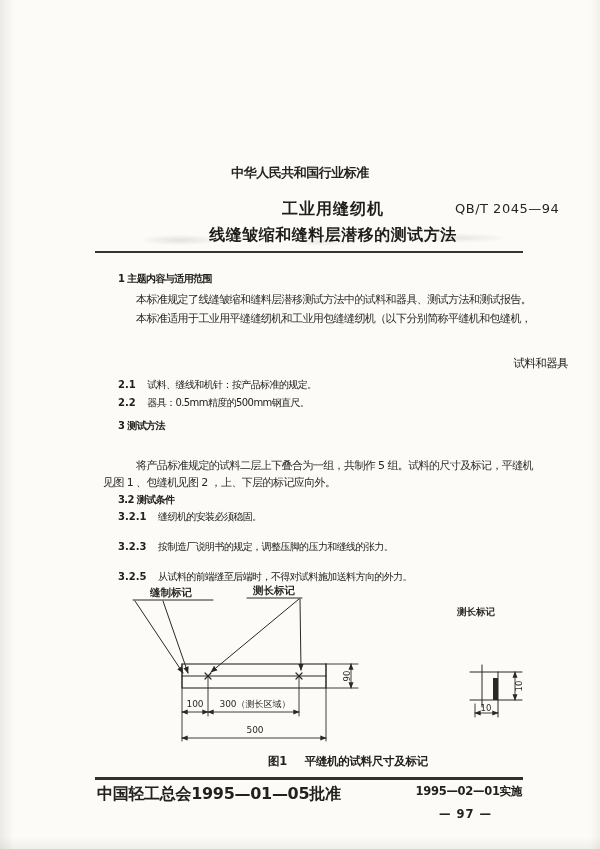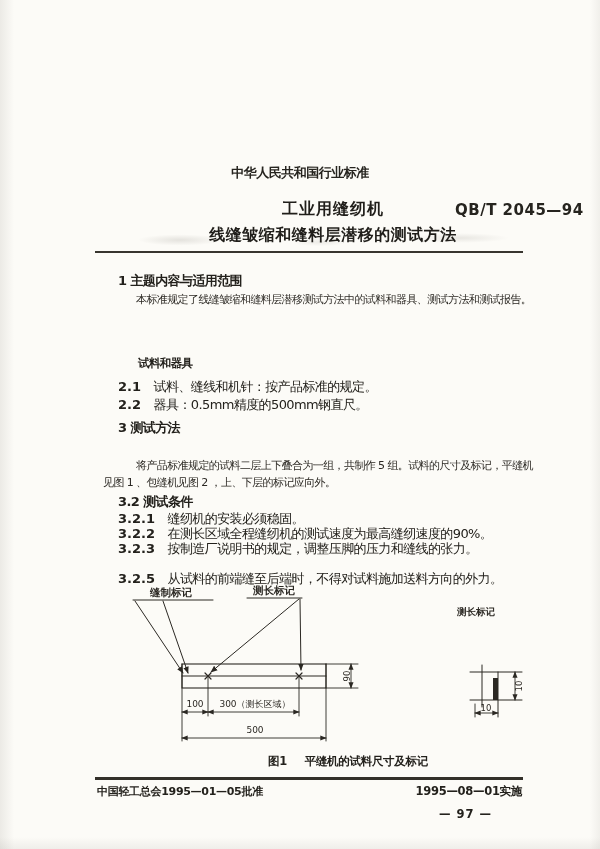--- a/index.html
+++ b/index.html
@@ -18,45 +18,45 @@
       linear-gradient(90deg, rgba(90,85,75,.10) 0px, rgba(90,85,75,0) 14px),
       linear-gradient(270deg, rgba(90,85,75,.07) 0px, rgba(90,85,75,0) 10px),
       linear-gradient(0deg, rgba(90,85,75,.08) 0px, rgba(90,85,75,0) 12px);
   }
   .abs{position:absolute;}
   .hdr-title{
     top:164px;left:0;width:600px;text-align:center;
     font-size:13px;font-weight:bold;letter-spacing:-0.5px;color:#26241f;
   }
   .std-no{
-    top:201px;left:455px;font-size:15px;font-weight:bold;letter-spacing:.5px;color:#26241f;
+    top:201px;left:455px;font-size:13px;font-weight:normal;letter-spacing:.5px;color:#26241f;
   }
   .doc-title{
     top:199px;left:0;width:600px;text-align:center;color:#201e1a;
     transform:translateX(33px);
   }
   .doc-title .t1{font-size:16px;font-weight:bold;letter-spacing:1px;}
   .doc-title .t2{font-size:16px;font-weight:bold;letter-spacing:0.5px;margin-top:5px;}
   .rule-top{top:251px;left:95px;width:428px;height:2px;background:#38352f;}
   .line{
     left:103px;width:430px;font-size:11px;letter-spacing:-0.6px;color:#2b2823;white-space:nowrap;
   }
-  .h{font-weight:bold;padding-left:15px;font-size:13px;color:#23211c;}
-  .h2t{font-weight:bold;padding-left:35px;font-size:11.5px;color:#23211c;}
+  .h{font-weight:bold;padding-left:15px;font-size:10px;color:#23211c;}
+  .h2t{font-weight:normal;padding-left:35px;font-size:11.5px;color:#23211c;text-align:right;}
   .ind{padding-left:33px;}
   .item .no{font-weight:bold;margin-right:9px;letter-spacing:0;}
   .fig-svg{top:583px;left:95px;}
   .fig-svg text{font-family:"DejaVu Sans",sans-serif;fill:#2b2823;}
   .caption{
     top:754px;left:103px;width:430px;text-align:center;padding-left:60px;box-sizing:border-box;
     font-size:11.5px;font-weight:bold;letter-spacing:-0.3px;color:#23211c;
   }
   .caption .cap-no{margin-right:14px;}
   .rule-bottom{top:777px;left:95px;width:428px;height:2.5px;background:#33302a;}
-  .approve{top:784px;left:97px;font-size:11px;font-weight:bold;letter-spacing:-0.3px;color:#23211c;text-align:right;}
+  .approve{top:784px;left:97px;font-size:16px;font-weight:bold;letter-spacing:-0.3px;color:#23211c;text-align:right;}
   .implement{top:784px;right:78px;font-size:11.5px;font-weight:bold;letter-spacing:-0.3px;color:#23211c;}
   .pagenum{top:807px;right:108px;font-size:11.5px;font-weight:bold;letter-spacing:1px;color:#23211c;}
 </style>
 </head>
 <body>
 
 <div class="page">
 
   <div class="abs hdr-title">中华人民共和国行业标准</div>
 
@@ -67,20 +67,21 @@
     <div class="t2">线缝皱缩和缝料层潜移的测试方法</div>
   </div>
 
   <div class="abs rule-top"></div>
 
   <div class="abs line h" style="top:272px">
     <span class="no">1</span>
     <span>主题内容与适用范围</span>
   </div>
   <div class="abs line ind" style="top:292px">本标准规定了线缝皱缩和缝料层潜移测试方法中的试料和器具、测试方法和测试报告。</div>
+  <div class="abs line ind" style="top:311px">本标准适用于工业用平缝缝纫机和工业用包缝缝纫机（以下分别简称平缝机和包缝机，</div>
 
   <div class="abs line h2t" style="top:356px">试料和器具</div>
   <div class="abs line h item" style="top:378px;font-weight:normal">
     <span class="no">2.1</span>
     <span>试料、缝线和机针：按产品标准的规定。</span>
   </div>
   <div class="abs line h item" style="top:396px;font-weight:normal">
     <span class="no">2.2</span>
     <span>器具：0.5mm精度的500mm钢直尺。</span>
   </div>
@@ -91,24 +92,20 @@
   </div>
   <div class="abs line ind" style="top:458px">将产品标准规定的试料二层上下叠合为一组，共制作 5 组。试料的尺寸及标记，平缝机</div>
   <div class="abs line" style="top:475px">见图 1 、包缝机见图 2 ，上、下层的标记应向外。</div>
   <div class="abs line h" style="top:493px">
     <span class="no">3.2</span>
     <span>测试条件</span>
   </div>
   <div class="abs line h item" style="top:510px;font-weight:normal">
     <span class="no">3.2.1</span>
     <span>缝纫机的安装必须稳固。</span>
-  </div>
-  <div class="abs line h item" style="top:525px;font-weight:normal">
-    <span class="no">3.2.2</span>
-    <span>在测长区域全程缝纫机的测试速度为最高缝纫速度的90%。</span>
   </div>
   <div class="abs line h item" style="top:540px;font-weight:normal">
     <span class="no">3.2.3</span>
     <span>按制造厂说明书的规定，调整压脚的压力和缝线的张力。</span>
   </div>
   <div class="abs line h item" style="top:570px;font-weight:normal">
     <span class="no">3.2.5</span>
     <span>从试料的前端缝至后端时，不得对试料施加送料方向的外力。</span>
   </div>
 
@@ -186,16 +183,16 @@
     <text x="391" y="128" font-size="8.5" text-anchor="middle">10</text>
   </svg>
 
   <div class="abs caption">
     <span class="cap-no">图1</span>
     <span>平缝机的试料尺寸及标记</span>
   </div>
 
   <div class="abs rule-bottom"></div>
   <div class="abs approve">中国轻工总会1995—01—05批准</div>
-  <div class="abs implement">1995—08—01实施</div>
+  <div class="abs implement">1995—02—01实施</div>
   <div class="abs pagenum">— 97 —</div>
 
 </div>
 
 </body></html>

